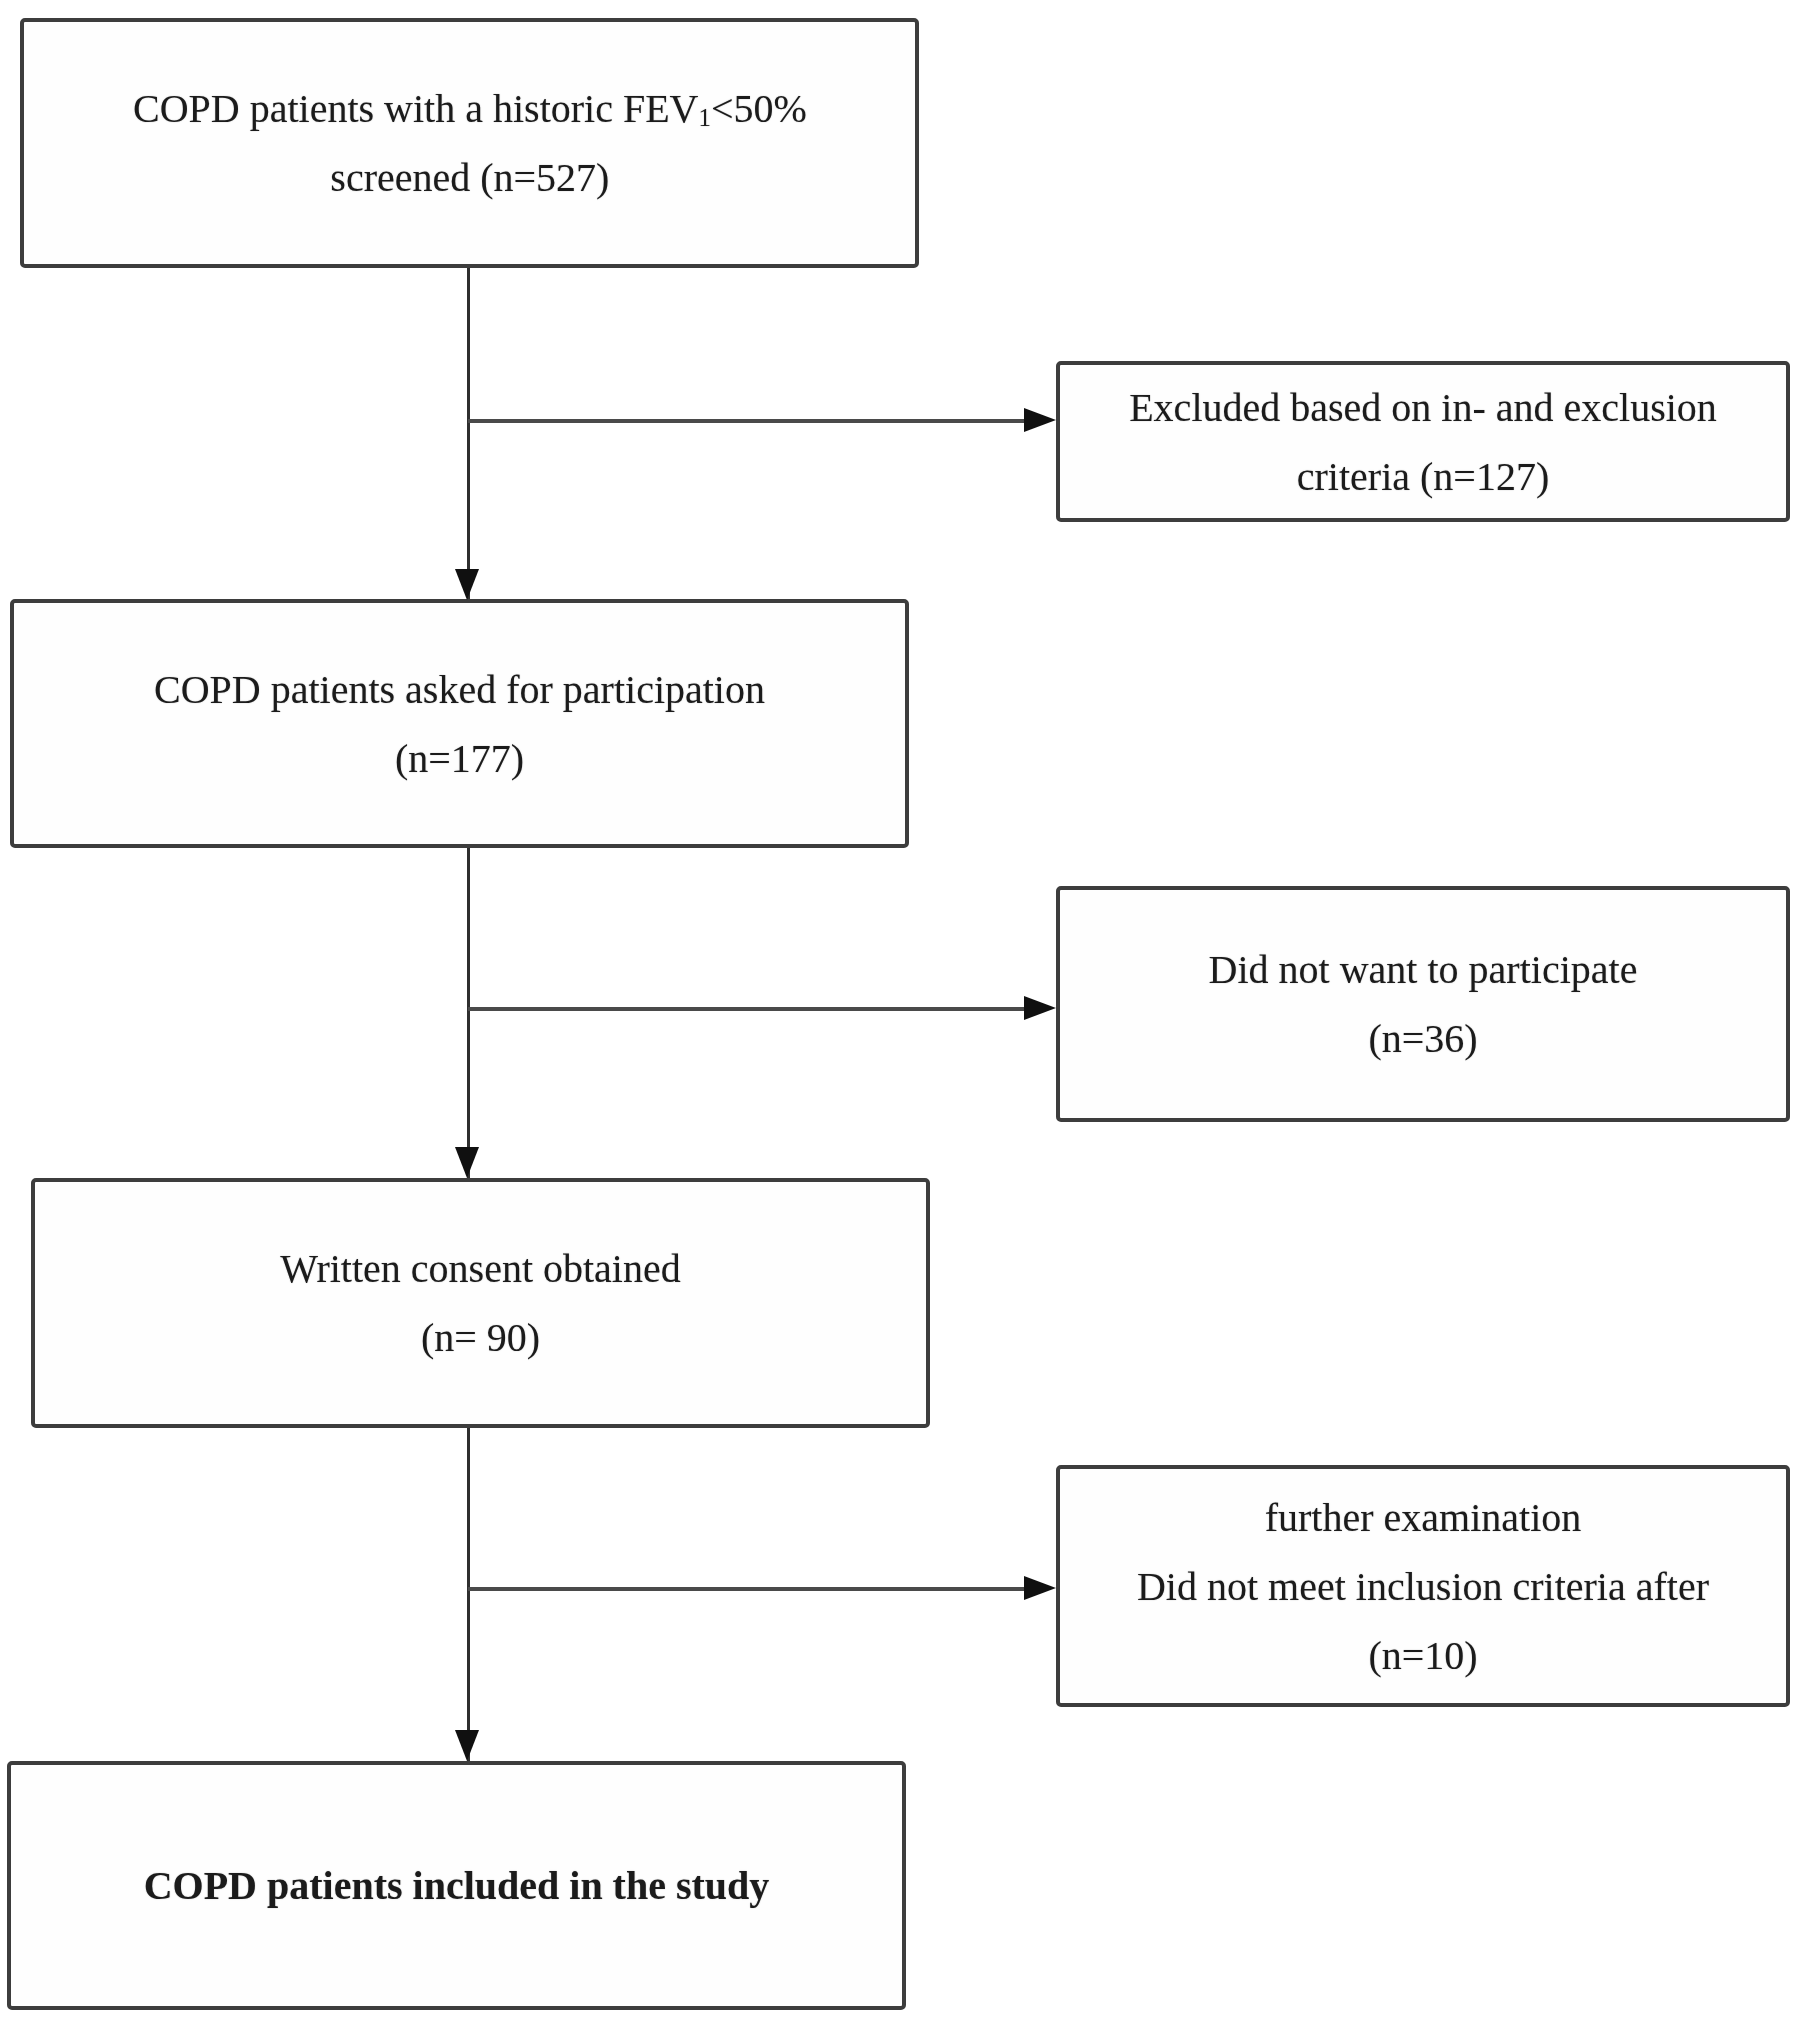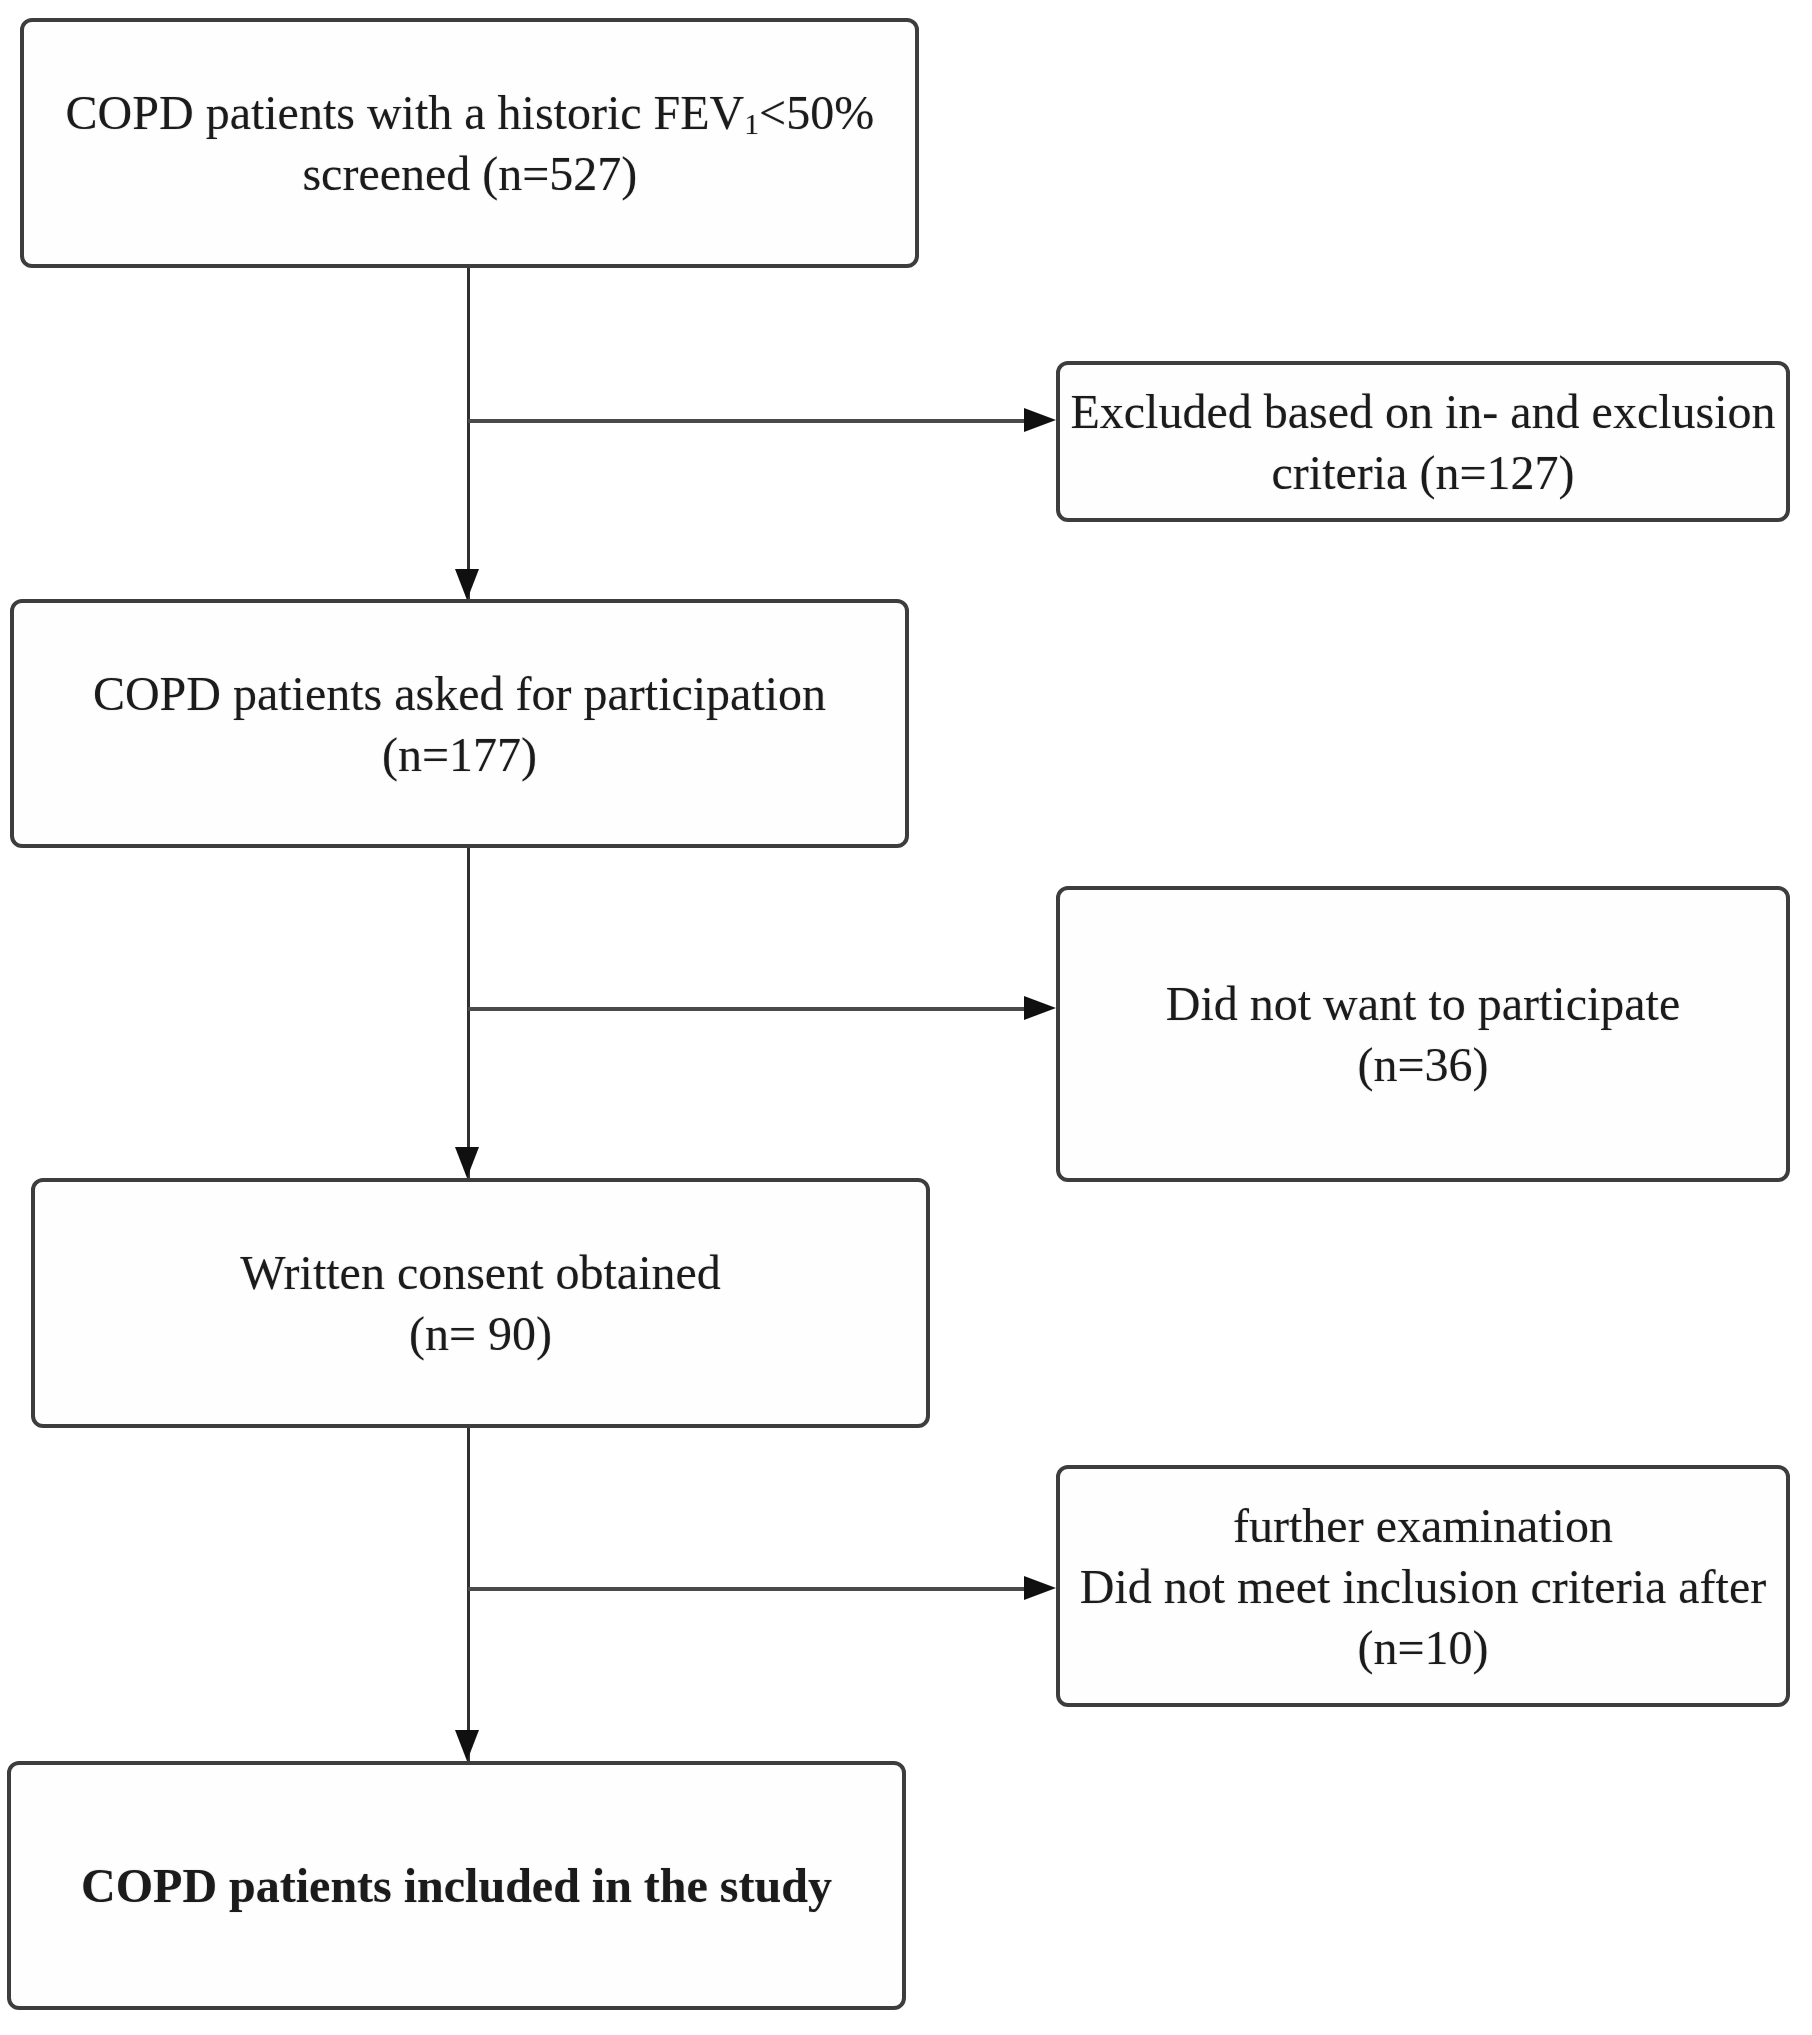--- a/index.html
+++ b/index.html
@@ -12,50 +12,51 @@
     width: 1813px;
     height: 2035px;
     overflow: hidden;
     background: var(--background, #ffffff);
     font-family: "Liberation Serif", "DejaVu Serif", serif;
   }
   .fbox {
     position: absolute;
     box-sizing: border-box;
     border: 4.5px solid var(--box_border, #3d3d3d);
-    border-radius: 12px;
+    border-radius: 5px;
     background: var(--box_fill, #fefefe);
     color: var(--text, #1b1b1b);
-    font-size: 48px;
+    font-size: 40px;
     line-height: 61px;
     display: flex;
     flex-direction: column;
     justify-content: center;
     align-items: center;
     text-align: center;
     text-shadow: 0 0 1.3px rgba(20,20,20,0.30);
+    gap: 8px;
   }
   .fbox .tline { width: 100%; }
   sub {
     font-size: 0.62em;
     line-height: 0;
     vertical-align: baseline;
     position: relative;
     top: 0.18em;
   }
 
   
   #box-screened   { left: 20.4px;   top: 18px;   width: 899px; height: 250px; }
   #box-asked      { left: 10px;   top: 599px;  width: 899px; height: 249px; }
   #box-consent    { left: 31px;   top: 1178px; width: 899px; height: 250px; }
   #box-included   { left: 7px;   top: 1761px; width: 899px; height: 249px; font-weight: bold; }
 
   
   #box-excluded     { left: 1056px; top: 361px;  width: 734px; height: 161px; }
-  #box-declined     { left: 1056px; top: 886px; width: 734px; height: 296px; }
+  #box-declined     { left: 1056px; top: 886px; width: 734px; height: 236px; }
   #box-noteligible  { left: 1056px; top: 1465px; width: 734px; height: 242px; }
 
   
   .vline {
     position: absolute;
     width: 2.5px;
     background: var(--line, #2f2f2f);
   }
   .hline {
     position: absolute;

